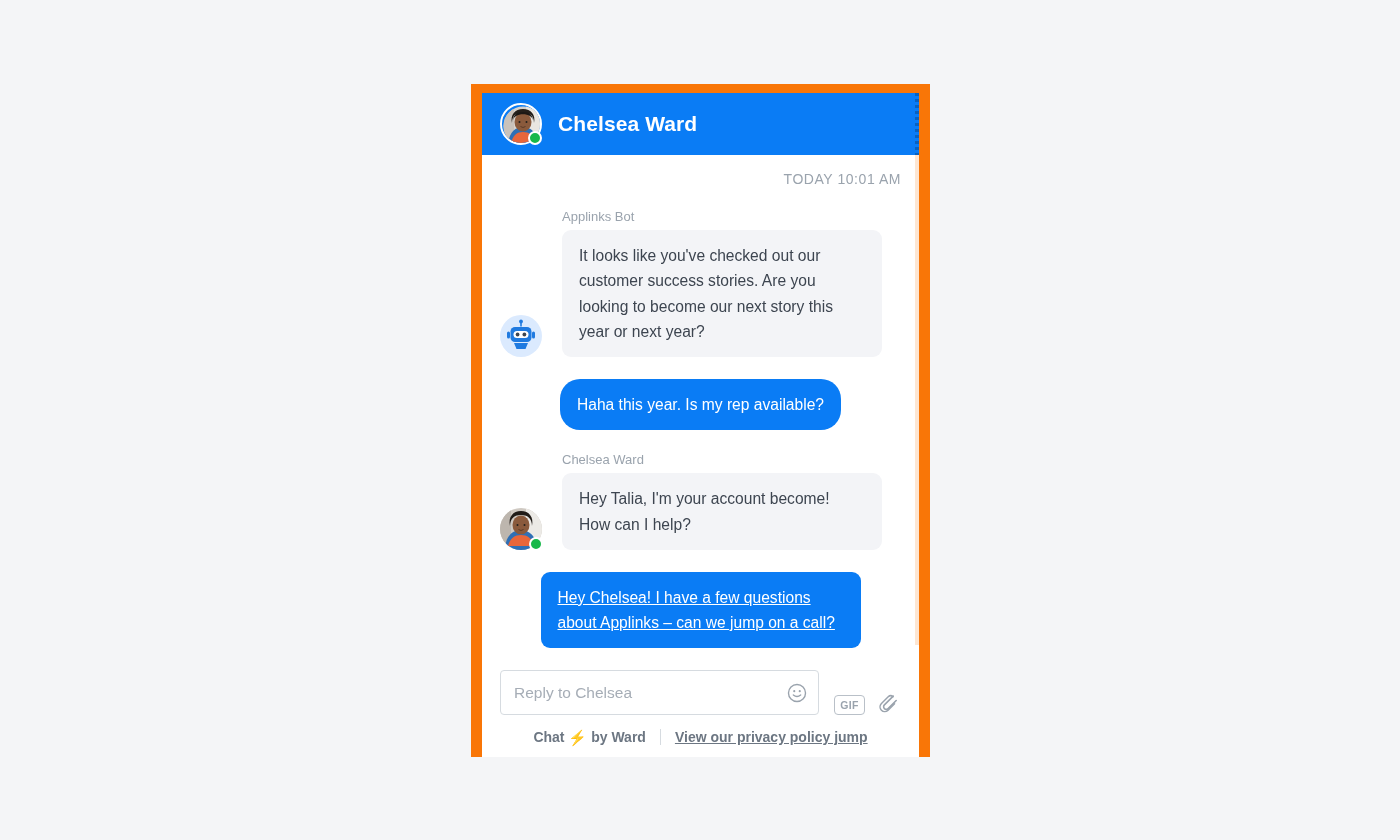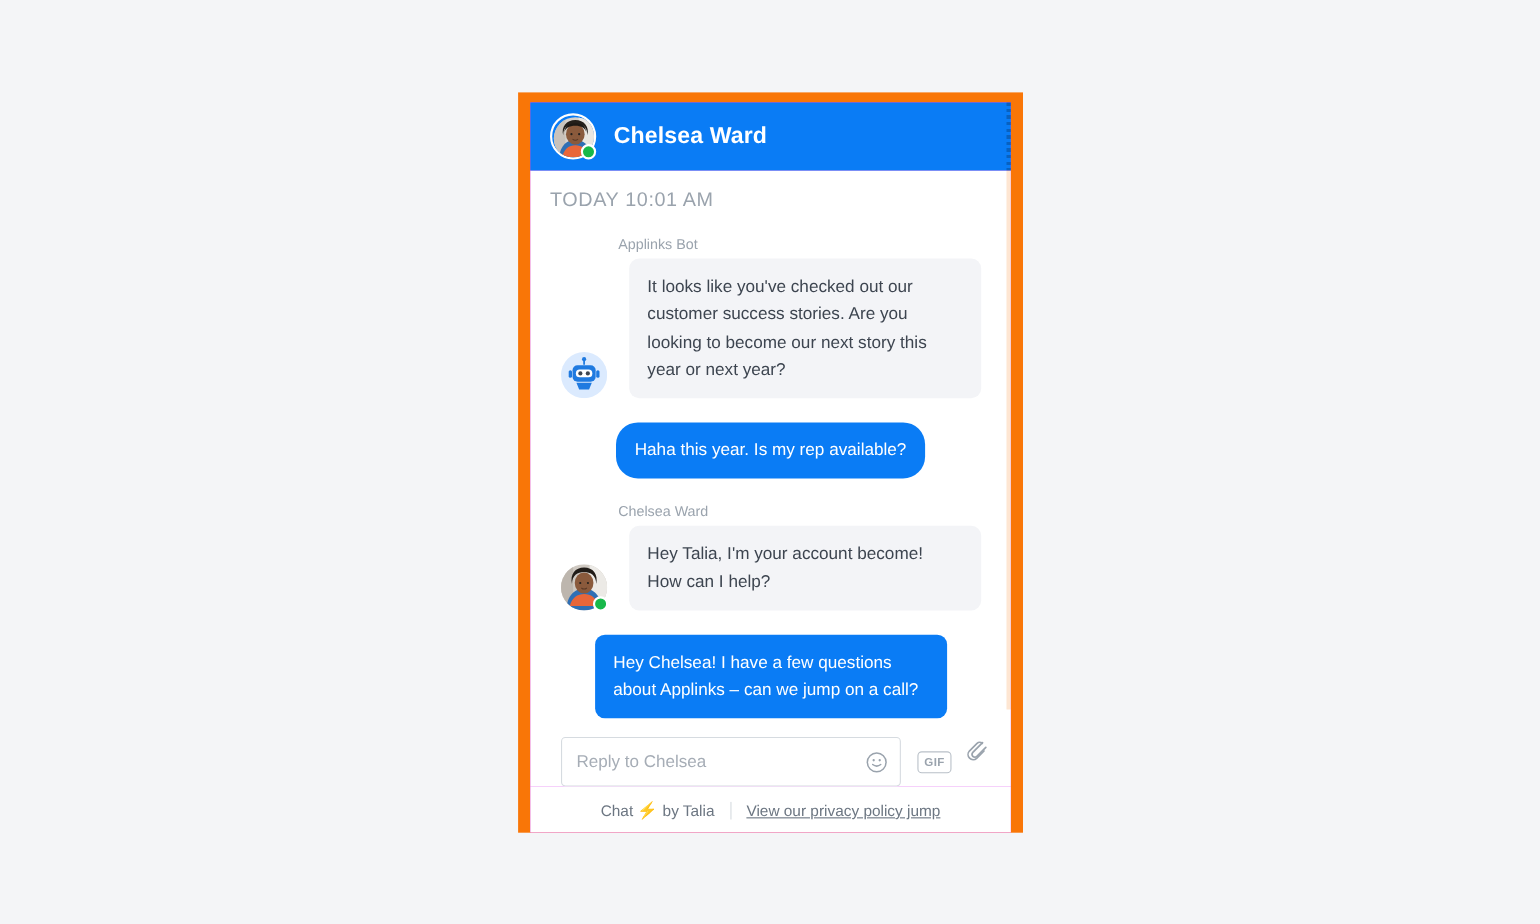--- a/index.html
+++ b/index.html
@@ -110,40 +110,40 @@
 
   
   .messages {
     flex: 1 1 auto;
     padding: 0 18px;
     overflow: hidden;
     background: #ffffff;
   }
 
   .day-divider {
-    text-align: left;
+    text-align: right;
     color: #9aa3ad;
-    font-size: 18px;
+    font-size: 14px;
     letter-spacing: 0.55px;
     padding: 16px 0 22px 0;
   }
 
   .sender-label {
     color: #9aa3ad;
     font-size: 13px;
     margin-left: 62px;
     margin-bottom: 6px;
   }
 
   .row {
     display: flex;
     align-items: flex-end;
     margin-bottom: 22px;
   }
-  .row.incoming { justify-content: center; }
+  .row.incoming { justify-content: flex-start; }
   .row.outgoing { justify-content: center; }
 
   .row-avatar {
     width: 42px;
     height: 42px;
     flex: 0 0 auto;
     margin-right: 20px;
     position: relative;
   }
 
@@ -156,36 +156,36 @@
   }
   .bubble.gray {
     background: #f3f4f7;
     color: #3d4550;
   }
   .bubble.blue {
     background: #0a7cf5;
     color: #ffffff;
     border-radius: 20px;
   }
-  .bubble.blue.multiline { border-radius: 9px; }
+  .bubble.blue.multiline { border-radius: 9px; text-decoration: underline; }
 
   .receipt {
     text-align: right;
     color: #8e98a4;
     font-size: 13px;
     margin: -8px 2px 0 0;
   }
   .receipt .tick { margin-right: 5px; color: #9aa4b0; }
 
   
   .composer {
     flex: 0 0 auto;
-    padding: 10px 18px 0 28px;
-    display: flex;
-    align-items: flex-start;
+    padding: 10px 18px 0 18px;
+    display: flex;
+    align-items: flex-end;
     background: #ffffff;
   }
 
   .input-wrap {
     flex: 1 1 auto;
     height: 45px;
     border: 1px solid #d6dbe0;
     border-radius: 4px;
     display: flex;
     align-items: center;
@@ -231,20 +231,21 @@
   
   .chat-footer {
     flex: 0 0 auto;
     display: flex;
     align-items: center;
     justify-content: center;
     padding: 14px 0 12px 0;
     font-size: 14px;
     color: #6c7682;
     background: #ffffff;
+    font-weight: bold;
   }
   .brand { display: flex; align-items: center; gap: 4px; }
   .bolt { color: #f97607; font-size: 15px; line-height: 1; }
   .foot-sep {
     width: 1px;
     height: 16px;
     background: #d6dbe0;
     margin: 0 14px;
   }
   .privacy-link {
@@ -373,21 +374,21 @@
             <path d="M18.2 7.1 L9.4 15.9 a2.6 2.6 0 0 0 3.7 3.7 l8.1 -8.1" fill="none" stroke="#9aa3ad" stroke-width="1.6" stroke-linecap="round" transform="translate(-2,-2)"></path>
             <path d="M16.4 5.3 a3.7 3.7 0 0 0 -5.2 0 L3.6 12.9 a5.1 5.1 0 0 0 7.2 7.2 l7.3 -7.3" fill="none" stroke="#9aa3ad" stroke-width="1.6" stroke-linecap="round" transform="translate(0,0) scale(0.92) translate(1,1)"></path>
           </svg>
         </span>
       </div>
 
       <div class="chat-footer">
         <span class="brand">
           <span>Chat</span>
           <span class="bolt">⚡</span>
-          <span>by Talia</span>
+          <span>by Ward</span>
         </span>
         <span class="foot-sep"></span>
         <span class="privacy-link">View our privacy policy jump</span>
       </div>
 
     </div>
   </div>
 </div>
 
 </body></html>

